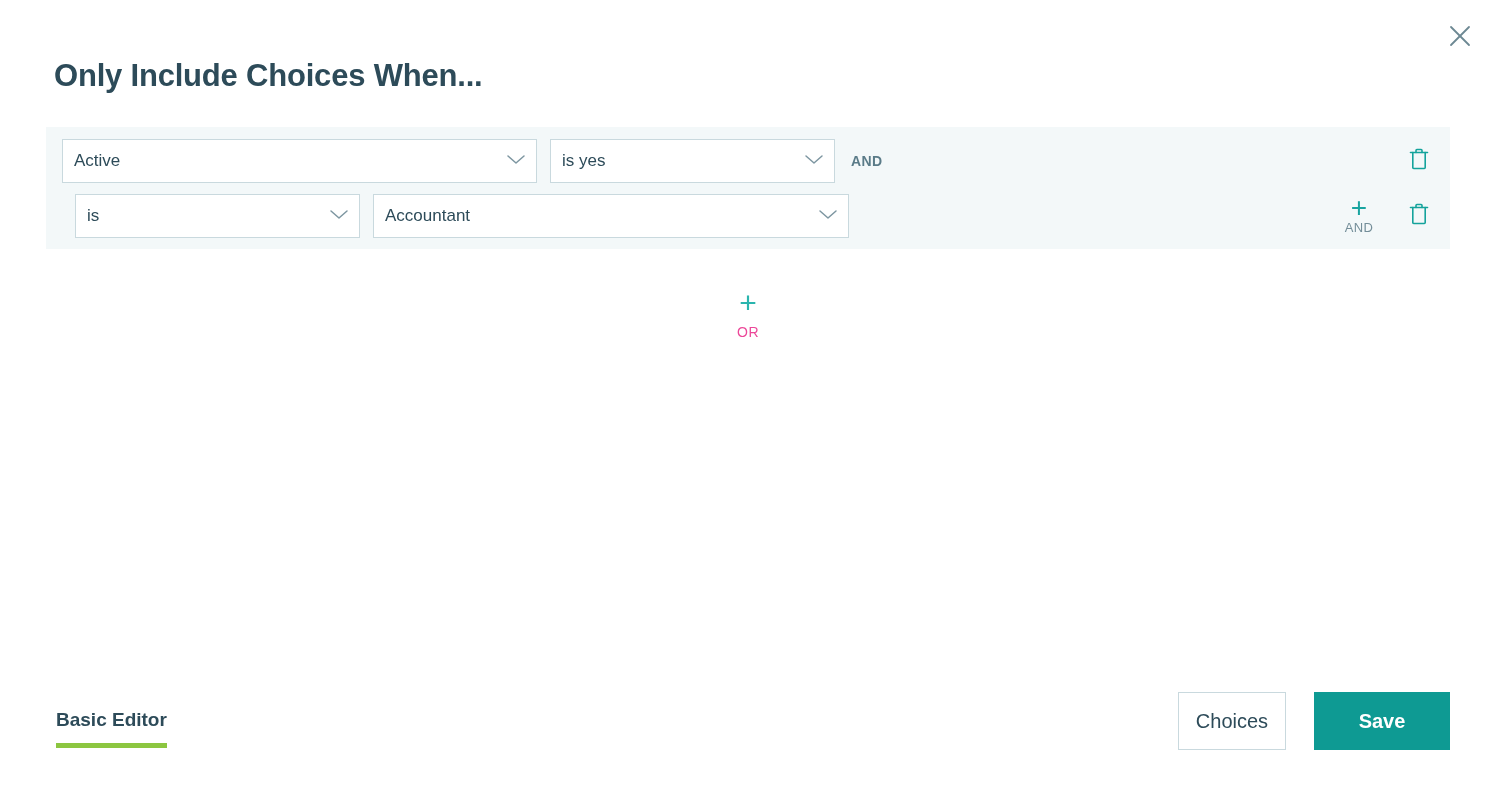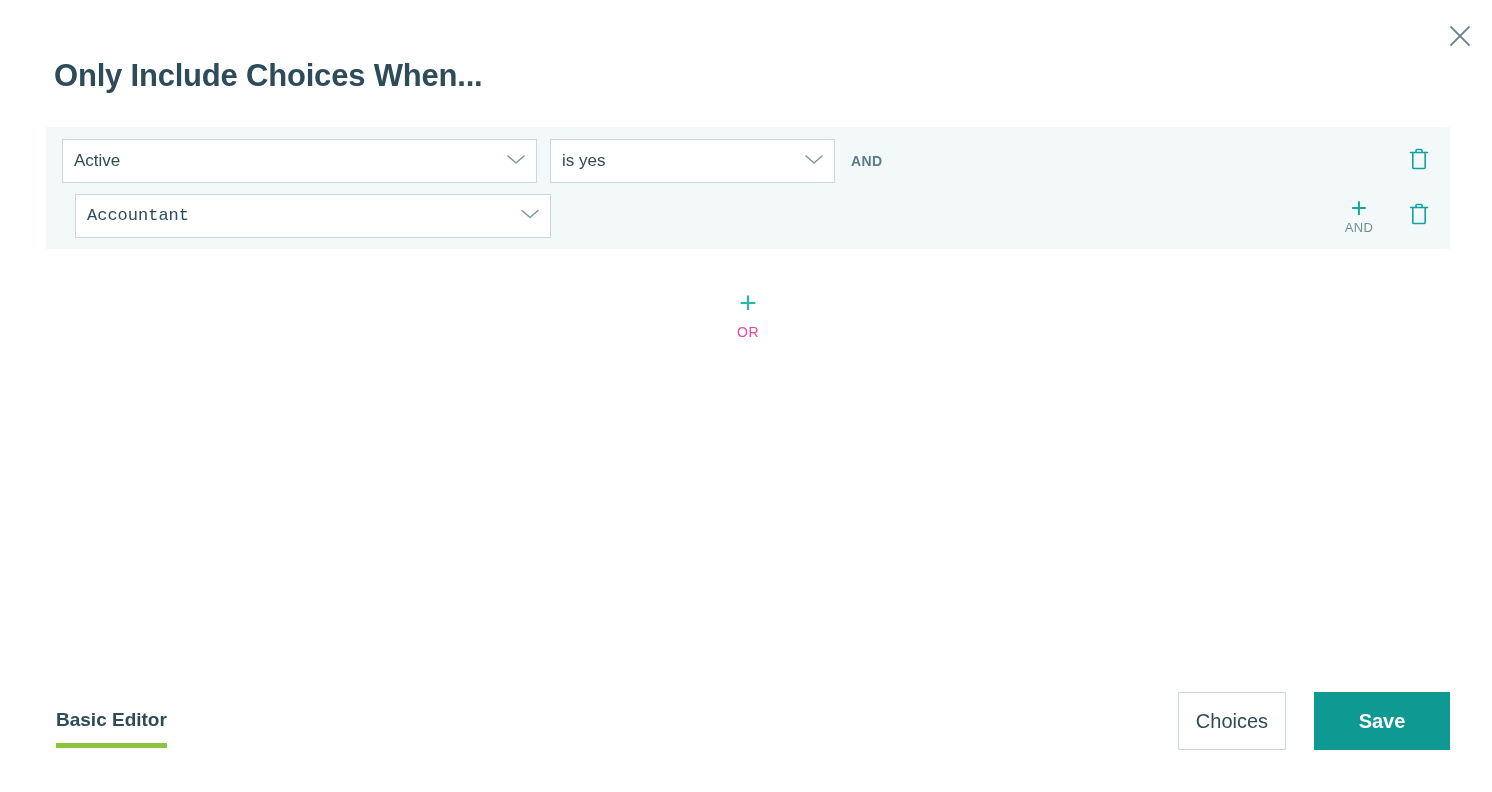--- a/index.html
+++ b/index.html
@@ -81,21 +81,21 @@
   }
   .select-box .chev {
     position: absolute;
     right: 10px;
     top: 50%;
     transform: translateY(-50%);
     pointer-events: none;
   }
   .sel-field    { width: 475px; }
   .sel-operator { width: 285px; margin-left: 13px; }
-  .sel-value    { width: 476px; margin-left: 13px; font-family: Liberation Mono, monospace; }
+  .sel-value    { width: 476px; margin-left: 13px; }
 
   .conj-label {
     margin-left: 16px;
     font-size: 14px;
     font-weight: bold;
     letter-spacing: 0.4px;
     color: #5a7b88;
     white-space: nowrap;
   }
 
@@ -261,20 +261,28 @@
             <path d="M7 5.5 V3.4 a0.9 0.9 0 0 1 0.9 -0.9 h4.2 a0.9 0.9 0 0 1 0.9 0.9 V5.5"></path>
             <path d="M3.8 5.5 V20.6 a0.9 0.9 0 0 0 0.9 0.9 h10.6 a0.9 0.9 0 0 0 0.9 -0.9 V5.5"></path>
           </svg>
         </span>
       </button>
     </div>
   </div>
 
   <div class="condition-row">
 
+    <div class="select-box sel-operator">
+      <span>is</span>
+      <span class="chev">
+        <svg width="20" height="13" viewBox="0 0 20 13" fill="none" stroke="#7d96a1" stroke-width="1.5" stroke-linecap="round" stroke-linejoin="round">
+          <polyline points="2,3 10,10 18,3"></polyline>
+        </svg>
+      </span>
+    </div>
 
     <div class="select-box sel-value">
       <span>Accountant</span>
       <span class="chev">
         <svg width="20" height="13" viewBox="0 0 20 13" fill="none" stroke="#7d96a1" stroke-width="1.5" stroke-linecap="round" stroke-linejoin="round">
           <polyline points="2,3 10,10 18,3"></polyline>
         </svg>
       </span>
     </div>
 

